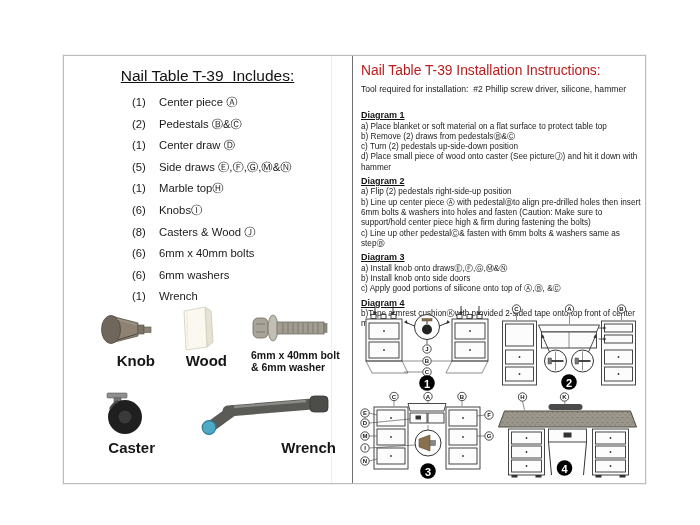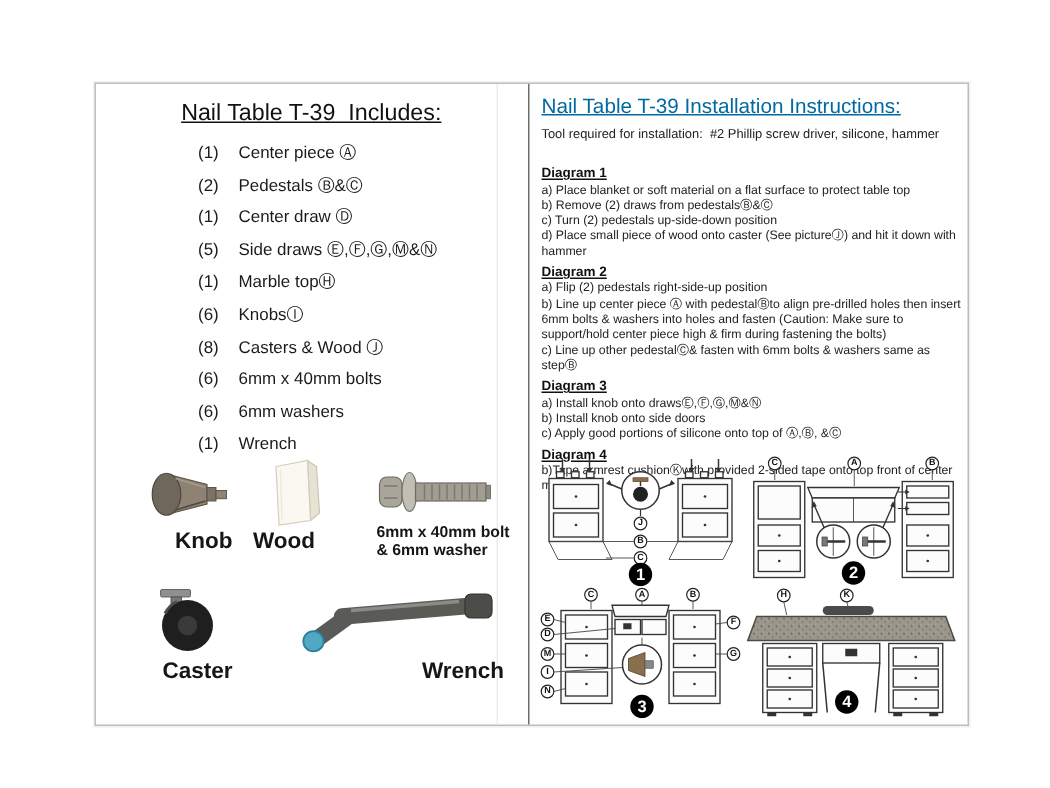--- a/index.html
+++ b/index.html
@@ -17,21 +17,21 @@
   .lp-list{position:absolute;top:41px;left:68px;right:4px;}
   .lp-item{display:flex;font-size:11.3px;margin-bottom:10.1px;line-height:11.5px;color:#1a1a1a;}
   .lp-item .qty{width:27px;flex:0 0 27px;}
   .part-label{position:absolute;font-weight:bold;font-size:15px;color:#161616;text-align:right;width:60px;}
   .part-label.left-align{text-align:left;width:110px;font-size:10.5px;line-height:12px;}
   .part-img{position:absolute;}
 
   
   .right-panel{position:absolute;left:289px;top:0;width:292px;height:100%;box-sizing:border-box;
                padding:5px 4px 0 8px;overflow:hidden;}
-  .rp-title{font-size:13.8px;text-decoration:underline;margin:2px 0 6px 0;color:#0369a1;}
+  .rp-title{font-size:13.8px;margin:2px 0 6px 0;color:#b91c1c;}
   .rp-tools{font-size:8.6px;margin-bottom:16px;white-space:pre-wrap;color:#222;}
   .rp-h{font-size:9px;font-weight:bold;text-decoration:underline;margin:3px 0 1.5px 0;color:#111;}
   .rp-line{font-size:8.2px;line-height:10.3px;color:#222;}
   .diagrams{position:absolute;left:5px;top:247px;width:284px;height:177px;
             display:grid;grid-template-columns:138px 146px;grid-template-rows:88px 88px;}
   .diagrams svg{width:100%;height:100%;display:block;}
 
   .fig-stroke{fill:none;stroke:#333;stroke-width:1;}
   .fig-thin{fill:none;stroke:#444;stroke-width:0.6;}
   .lab-circ{fill:#fff;stroke:#222;stroke-width:0.8;}
@@ -104,21 +104,21 @@
         <rect x="41" y="17" width="6" height="9" fill="#7c7366" stroke="#55503f" stroke-width="0.6"></rect>
         <rect x="47" y="19" width="7" height="5.5" fill="#8d8478" stroke="#55503f" stroke-width="0.6"></rect>
       </svg>
       <div class="part-label" style="left:31px;top:296px;">Knob</div>
 
       <svg class="part-img" style="left:116px;top:248px;" width="34" height="47" viewBox="0 0 34 47">
         <polygon points="25,3 31,7 33,38 27,43" fill="#e7e3d4" stroke="#cac5b3" stroke-width="0.8"></polygon>
         <polygon points="4,7 25,3 27,43 6,46" fill="#faf8f0" stroke="#d2cdbd" stroke-width="0.8"></polygon>
         <line x1="7" y1="9" x2="8" y2="43" stroke="#eee9da" stroke-width="1"></line>
       </svg>
-      <div class="part-label" style="left:86px;top:296px;">Wood</div>
+      <div class="part-label" style="left:103px;top:296px;">Wood</div>
 
       <svg class="part-img" style="left:185px;top:255px;" width="88" height="34" viewBox="0 0 88 34">
         <rect x="4" y="7" width="15" height="20" rx="5" fill="#a9a59b" stroke="#6f6b61" stroke-width="0.8"></rect>
         <line x1="7" y1="13" x2="16" y2="13" stroke="#7c786e" stroke-width="1"></line>
         <line x1="7" y1="21" x2="16" y2="21" stroke="#7c786e" stroke-width="1"></line>
         <ellipse cx="24" cy="17" rx="5" ry="13" fill="#c2beb4" stroke="#75766c" stroke-width="0.8"></ellipse>
         <rect x="28" y="11" width="47" height="12" fill="#a19d93" stroke="#6f6b61" stroke-width="0.8"></rect>
         <g stroke="#7c786e" stroke-width="1">
           <line x1="34" y1="12" x2="34" y2="22"></line>
             <line x1="39" y1="12" x2="39" y2="22"></line>

